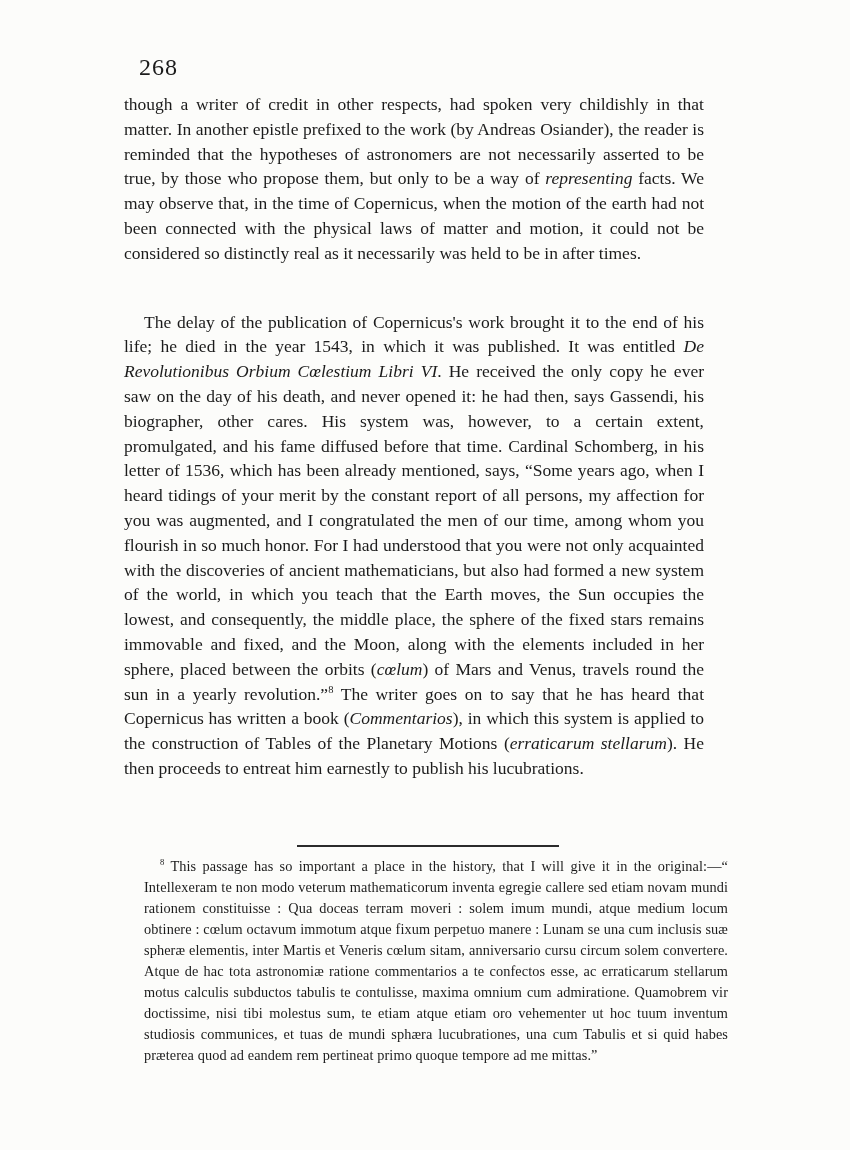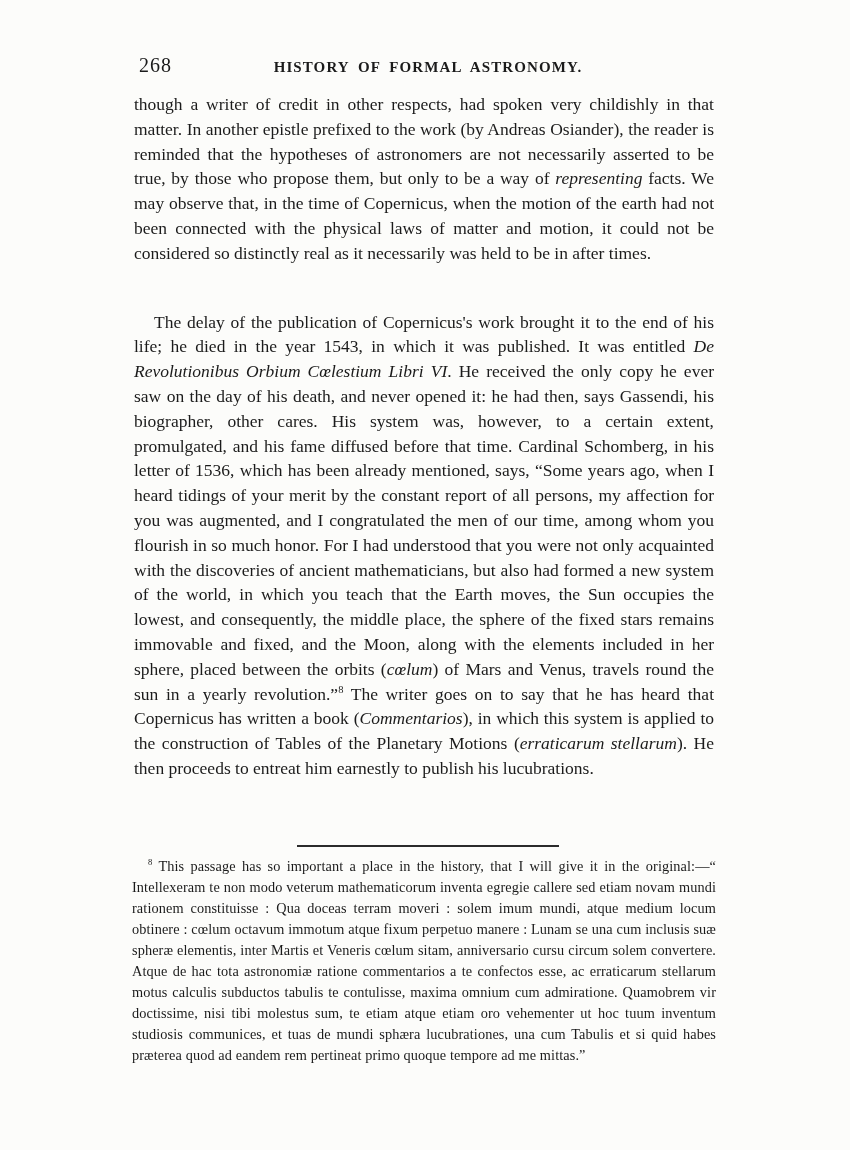--- a/index.html
+++ b/index.html
@@ -7,52 +7,51 @@
     position:relative;
     width:850px; height:1150px;
     margin:0 auto;
     background:#fcfcfa;
     color:#1b1b1b;
     font-family:"Liberation Serif", "DejaVu Serif", serif;
     overflow:hidden;
   }
   .page-number {
     position:absolute; left:139px; top:54px;
-    font-size:20px; letter-spacing:1px;
+    font-size:24px; letter-spacing:1px;
   }
   .running-title {
     position:absolute; left:138px; top:59px; width:580px;
     text-align:center; font-weight:700; font-size:15px;
     letter-spacing:1.1px; word-spacing:4px;
   }
   .body-text {
-    position:absolute; left:134px; top:92px; width:580px;
+    position:absolute; left:124px; top:92px; width:580px;
     font-size:17.5px; line-height:24.8px;
     text-align:justify; text-justify:inter-word;
   }
   .para { margin:0; }
   .para.indent { text-indent:20px;margin-top:44px; }
   .it { font-style:italic; }
   sup { font-size:0.6em; vertical-align:super; line-height:0; }
   .fn-rule {
     position:absolute; left:297px; top:845px;
     width:262px; height:2px; background:#2b2b2b;
   }
   .footnote-text {
-    position:absolute; left:132px; top:856px; width:584px;
+    position:absolute; left:144px; top:856px; width:584px;
     font-size:14.3px; line-height:21px; letter-spacing:0.1px;
     text-align:justify; text-justify:inter-word; text-indent:16px;
   }
 </style>
 </head>
 <body>
 
 <div class="page">
   <div class="page-number">268</div>
-  <div class="running-title">HISTORY OF FORMAL ASTRONOMY.</div>
 
   <div class="body-text">
       <div class="para"><span>though a writer of credit in other respects, had spoken very childishly in that matter. In another epistle prefixed to the work (by Andreas Osiander), the reader is reminded that the hypotheses of astronomers are not necessarily asserted to be true, by those who propose them, but only to be a way of </span><span class="it">representing</span><span> facts. We may observe that, in the time of Copernicus, when the motion of the earth had not been connected with the physical laws of matter and motion, it could not be considered so distinctly real as it necessarily was held to be in after times.</span></div>
       <div class="para indent"><span>The delay of the publication of Copernicus's work brought it to the end of his life; he died in the year 1543, in which it was published. It was entitled </span><span class="it">De Revolutionibus Orbium Cœlestium Libri VI</span><span>. He received the only copy he ever saw on the day of his death, and never opened it: he had then, says Gassendi, his biographer, other cares. His system was, however, to a certain extent, promulgated, and his fame diffused before that time. Cardinal Schomberg, in his letter of 1536, which has been already mentioned, says, “Some years ago, when I heard tidings of your merit by the constant report of all persons, my affection for you was augmented, and I congratulated the men of our time, among whom you flourish in so much honor. For I had understood that you were not only acquainted with the discoveries of ancient mathematicians, but also had formed a new system of the world, in which you teach that the Earth moves, the Sun occupies the lowest, and consequently, the middle place, the sphere of the fixed stars remains immovable and fixed, and the Moon, along with the elements included in her sphere, placed between the orbits (</span><span class="it">cœlum</span><span>) of Mars and Venus, travels round the sun in a yearly revolution.”</span><sup>8</sup><span> The writer goes on to say that he has heard that Copernicus has written a book (</span><span class="it">Commentarios</span><span>), in which this system is applied to the construction of Tables of the Planetary Motions (</span><span class="it">erraticarum stellarum</span><span>). He then proceeds to entreat him earnestly to publish his lucubrations.</span></div>
     </div>
 
   <div class="fn-rule"></div>
 
   <div class="footnote-text"><sup>8</sup><span> This passage has so important a place in the history, that I will give it in the original:—“ Intellexeram te non modo veterum mathematicorum inventa egregie callere sed etiam novam mundi rationem constituisse : Qua doceas terram moveri : solem imum mundi, atque medium locum obtinere : cœlum octavum immotum atque fixum perpetuo manere : Lunam se una cum inclusis suæ spheræ elementis, inter Martis et Veneris cœlum sitam, anniversario cursu circum solem convertere. Atque de hac tota astronomiæ ratione commentarios a te confectos esse, ac erraticarum stellarum motus calculis subductos tabulis te contulisse, maxima omnium cum admiratione. Quamobrem vir doctissime, nisi tibi molestus sum, te etiam atque etiam oro vehementer ut hoc tuum inventum studiosis communices, et tuas de mundi sphæra lucubrationes, una cum Tabulis et si quid habes præterea quod ad eandem rem pertineat primo quoque tempore ad me mittas.”</span></div>
 </div>

